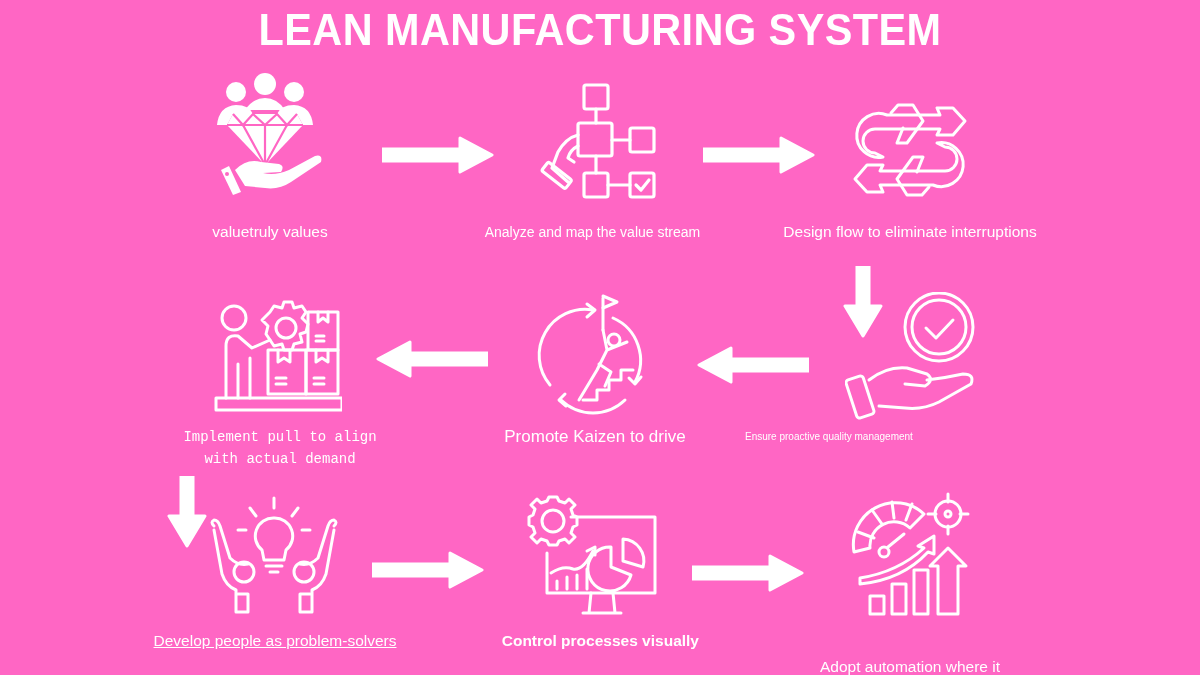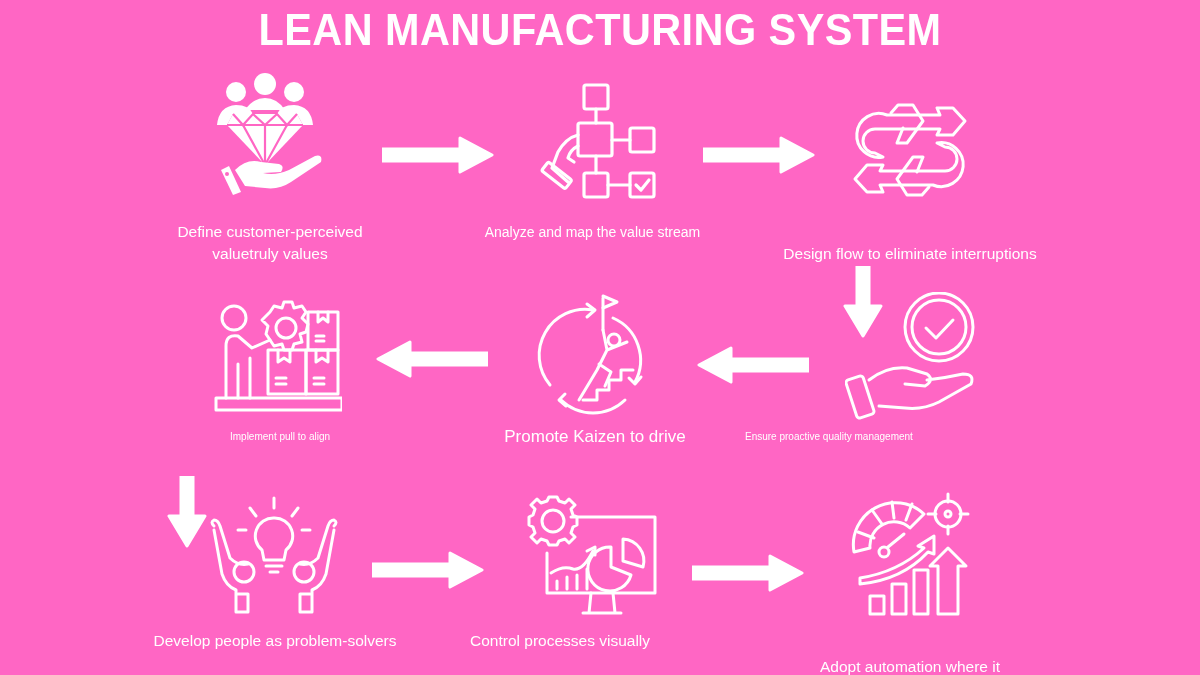--- a/index.html
+++ b/index.html
@@ -43,21 +43,20 @@
       <path d="M60 55 L60 95"></path>
     </g>
     <g fill="#fff">
       <path d="M16 100 L24 96 L36 122 L28 125 Z"></path>
       <path d="M30 100 Q42 88 56 92 L74 94 Q80 96 76 102 L58 103 Q70 106 84 100 L110 86 Q118 84 116 92 L86 112 Q74 120 60 118 L40 116 Z"></path>
     </g>
     <circle cx="22" cy="104" r="2" fill="#ff66c4"></circle>
   </svg>
 </div>
 <div class="label" style="position:absolute;left:150px;top:221px;width:240px;text-align:center;font-size:15.5px;line-height:22px;">
-  <div>Define customer-perceived</div>
   <div>valuetruly values</div>
 </div>
 
 <div class="arrow" style="left:382px;top:136px;">
   <svg width="112" height="38" viewBox="0 0 112 38">
       <path d="M0 13 H78 V2 L110 19 L78 36 V25 H0 Z" fill="#fff" stroke="#fff" stroke-linejoin="round" stroke-width="3"></path>
     </svg>
 </div>
 
 <div class="icon" style="position:absolute;left:538px;top:80px;">
@@ -87,21 +86,21 @@
 </div>
 
 <div class="icon" style="position:absolute;left:835px;top:95px;">
   <svg width="150" height="110" viewBox="0 0 150 110" fill="none" stroke="#fff" stroke-width="3" stroke-linejoin="round" stroke-linecap="round">
     <path d="M48 62 A22 22 0 1 1 52 20 L105 20 L102 13 L118 13 L130 26 L118 40 L102 40 L105 34 L40 34 A12 12 0 0 0 40 58 Z"></path>
     <path d="M56 18 L63 10 L78 10 L88 26 L72 48 L62 48 L68 33"></path>
     <path d="M102 48 A22 22 0 1 1 98 90 L45 90 L48 97 L32 97 L20 84 L32 70 L48 70 L45 76 L110 76 A12 12 0 0 0 110 52 Z"></path>
     <path d="M94 92 L87 100 L72 100 L62 84 L78 62 L88 62 L82 77"></path>
   </svg>
 </div>
-<div class="label" style="position:absolute;left:755px;top:221px;width:310px;text-align:center;font-size:15.5px;line-height:22px;margin-top:22px;">
+<div class="label" style="position:absolute;left:755px;top:221px;width:310px;text-align:center;font-size:15.5px;line-height:22px;">
   <div>Design flow to eliminate interruptions</div>
 </div>
 
 <div class="arrow" style="left:842px;top:266px;">
   <svg width="42" height="74" viewBox="0 0 42 74">
       <path d="M15 0 H27 V40 H39 L21 70 L3 40 H15 Z" fill="#fff" stroke="#fff" stroke-linejoin="round" stroke-width="3"></path>
     </svg>
 </div>
 
 <div class="icon" style="position:absolute;left:845px;top:292px;">
@@ -163,22 +162,23 @@
     <path d="M66 52 V64 L72 60 L78 64 V52"></path>
     <line x1="64" y1="80" x2="74" y2="80"></line>
       <line x1="64" y1="86" x2="74" y2="86"></line>
     <rect x="94" y="52" width="32" height="44"></rect>
     <path d="M104 52 V64 L110 60 L116 64 V52"></path>
     <line x1="102" y1="80" x2="112" y2="80"></line>
       <line x1="102" y1="86" x2="112" y2="86"></line>
     <rect x="4" y="100" width="126" height="12"></rect>
   </svg>
 </div>
-<div class="label" style="position:absolute;left:160px;top:426px;width:240px;text-align:center;font-size:10px;line-height:22px;">
+<div class="label" style="position:absolute;left:160px;top:426px;width:240px;text-align:center;font-size:14px;line-height:22px;font-family:Liberation Mono, monospace;">
   <div>Implement pull to align</div>
+  <div>with actual demand</div>
 </div>
 
 <div class="arrow" style="left:166px;top:476px;">
   <svg width="42" height="74" viewBox="0 0 42 74">
       <path d="M15 0 H27 V40 H39 L21 70 L3 40 H15 Z" fill="#fff" stroke="#fff" stroke-linejoin="round" stroke-width="3"></path>
     </svg>
 </div>
 
 <div class="icon" style="position:absolute;left:208px;top:494px;">
   <svg width="135" height="125" viewBox="0 0 135 125" fill="none" stroke="#fff" stroke-width="3" stroke-linejoin="round" stroke-linecap="round">
@@ -190,21 +190,21 @@
     <path d="M66 24 A18 18 0 0 1 78 56 L76 66 L56 66 L54 56 A18 18 0 0 1 66 24 Z"></path>
     <path d="M58 72 H74 M62 78 H70"></path>
     <path d="M6 32 Q2 28 6 26 Q10 26 12 32 L22 64 Q30 72 40 70"></path>
     <circle cx="36" cy="78" r="10"></circle>
     <path d="M6 36 L14 80 Q18 92 28 96 L28 118 L40 118 L40 100 L30 100"></path>
     <path d="M126 32 Q130 28 126 26 Q122 26 120 32 L110 64 Q102 72 92 70"></path>
     <circle cx="96" cy="78" r="10"></circle>
     <path d="M126 36 L118 80 Q114 92 104 96 L104 118 L92 118 L92 100 L102 100"></path>
   </svg>
 </div>
-<div class="label" style="position:absolute;left:135px;top:630px;width:280px;text-align:center;font-size:15.5px;line-height:22px;">
+<div class="label" style="position:absolute;left:135px;top:630px;width:280px;text-align:center;font-size:15.5px;line-height:22px;text-decoration:underline;">
   <div>Develop people as problem-solvers</div>
 </div>
 
 <div class="arrow" style="left:372px;top:551px;">
   <svg width="112" height="38" viewBox="0 0 112 38">
       <path d="M0 13 H78 V2 L110 19 L78 36 V25 H0 Z" fill="#fff" stroke="#fff" stroke-linejoin="round" stroke-width="3"></path>
     </svg>
 </div>
 
 <div class="icon" style="position:absolute;left:527px;top:495px;">
@@ -216,21 +216,21 @@
     <path d="M60 56 L68 52 L68 60"></path>
     <line x1="30" y1="94" x2="30" y2="86"></line>
     <line x1="40" y1="94" x2="40" y2="82"></line>
     <line x1="50" y1="94" x2="50" y2="80"></line>
     <line x1="60" y1="94" x2="60" y2="74"></line>
     <path d="M96 44 A22 22 0 0 1 116 72 L96 66 Z"></path>
     <path d="M92 48 L92 68 L112 76 A22 22 0 1 1 92 48 Z" transform="translate(-8,4)"></path>
     <path d="M64 98 L62 118 M86 98 L88 118 M56 118 H94"></path>
   </svg>
 </div>
-<div class="label" style="position:absolute;left:470px;top:630px;width:245px;text-align:left;font-size:15.5px;line-height:22px;">
+<div class="label" style="position:absolute;left:454px;top:630px;width:245px;text-align:right;font-size:15.5px;line-height:22px;font-weight:bold;">
   <div>Control processes visually</div>
 </div>
 
 <div class="arrow" style="left:692px;top:554px;">
   <svg width="112" height="38" viewBox="0 0 112 38">
       <path d="M0 13 H78 V2 L110 19 L78 36 V25 H0 Z" fill="#fff" stroke="#fff" stroke-linejoin="round" stroke-linecap="round" stroke-width="3"></path>
     </svg>
 </div>
 
 <div class="icon" style="position:absolute;left:848px;top:492px;">

